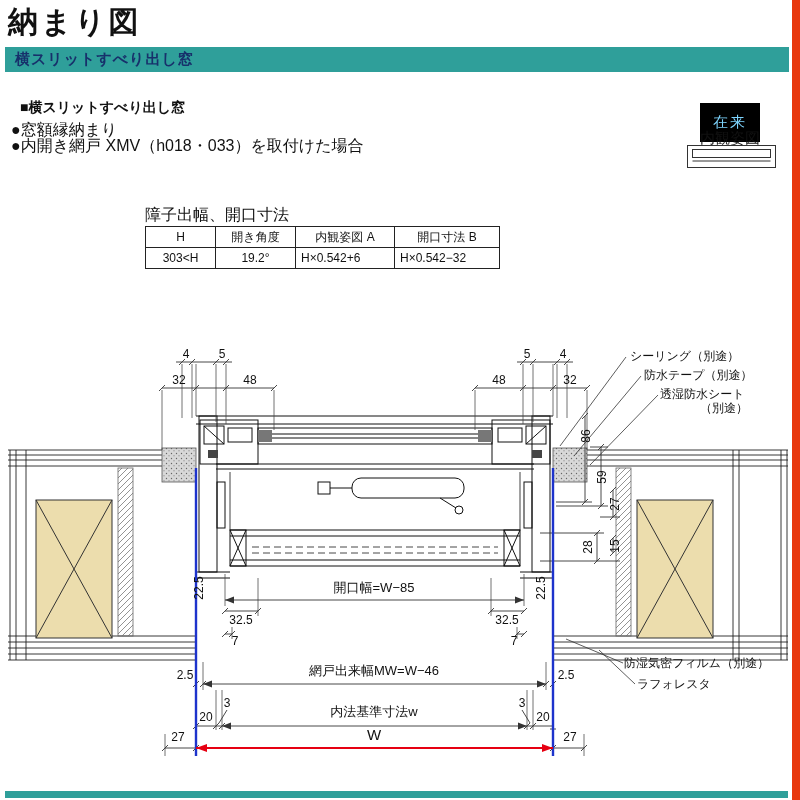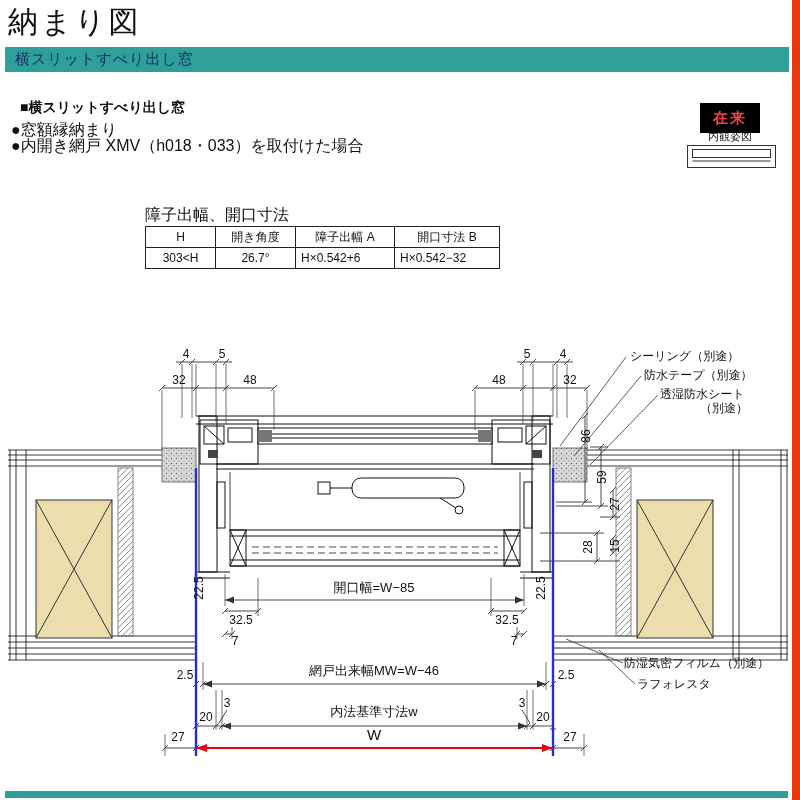--- a/index.html
+++ b/index.html
@@ -1,26 +1,26 @@
 <!DOCTYPE html>
 <html><head>
 <meta charset="utf-8">
 <style>
   *{margin:0;padding:0;box-sizing:border-box}
   html,body{width:800px;height:800px}
   body{position:relative;font-family:"Liberation Sans","DejaVu Sans",sans-serif;background:#fff;overflow:hidden;color:#111}
   .abs{position:absolute}
-  .page-title{left:8px;top:2px;font-size:30px;font-weight:normal;letter-spacing:3px;border-bottom:3px solid #a3a3a3;padding:0 12px 4px 0}
+  .page-title{left:8px;top:2px;font-size:30px;font-weight:bold;letter-spacing:3px;border-bottom:3px solid #a3a3a3;padding:0 12px 4px 0}
   .teal-bar{left:5px;top:47px;width:784px;height:25px;background:#2f9f9a;display:flex;align-items:center;padding-left:10px}
-  .teal-bar span{font-size:15px;font-weight:normal;color:#17306b;letter-spacing:1px}
+  .teal-bar span{font-size:15px;font-weight:bold;color:#17306b;letter-spacing:1px}
   .section-heading{left:20px;top:99px;font-size:14px;font-weight:bold}
   .bullet{left:11px;font-size:16px}
   .b1{top:120px}.b2{top:136px}
-  .badge{left:700px;top:103px;width:60px;height:30px;background:#000;color:#ef4444;font-size:15px;font-weight:bold;display:flex;align-items:center;justify-content:center;letter-spacing:2px}
-  .badge-caption{left:696px;top:129px;width:68px;font-size:11px;text-align:center}
+  .badge{left:700px;top:103px;width:60px;height:39px;background:#000;color:#7dd3fc;font-size:15px;font-weight:normal;display:flex;align-items:center;justify-content:center;letter-spacing:2px}
+  .badge-caption{left:696px;top:129px;width:68px;font-size:15px;text-align:center}
   .inset-svg{left:686px;top:143px}
   .table-title{left:145px;top:205px;font-size:16px}
   table.spec{position:absolute;left:145px;top:226px;border-collapse:collapse;font-size:12px}
   table.spec th,table.spec td{border:1px solid #222;height:21px;padding:0 5px;font-weight:normal}
   table.spec th{text-align:center}
   .c0{width:70px;text-align:center}.c1{width:80px;text-align:center}.c2{width:99px;text-align:left}.c3{width:105px;text-align:left}
   .drawing{left:0;top:332px}
   svg text{font-family:"Liberation Sans","DejaVu Sans",sans-serif;fill:#111;font-size:12px}
   svg text.big{font-size:13px}
   svg text.w{font-size:15px}
@@ -48,26 +48,26 @@
     <path d="M6.5,18 H84.5"></path>
   </g>
 </svg>
 
 <div class="abs table-title">障子出幅、開口寸法</div>
 <table class="spec">
   <tbody>
       <tr>
     <th class="c0">H</th>
     <th class="c1">開き角度</th>
-    <th class="c2">障子出幅 A</th>
+    <th class="c2">内観姿図 A</th>
     <th class="c3">開口寸法 B</th>
   </tr>
   <tr>
     <td class="c0">303&lt;H</td>
-    <td class="c1">26.7°</td>
+    <td class="c1">19.2°</td>
     <td class="c2">H×0.542+6</td>
     <td class="c3">H×0.542−32</td>
   </tr>
 </tbody>
   </table>
 
 <svg class="abs drawing" width="800" height="468" viewBox="0 0 800 468">
   <defs>
     <pattern id="stip" width="5" height="5" patternUnits="userSpaceOnUse">
       <rect width="5" height="5" fill="#d8d8d8"></rect>

